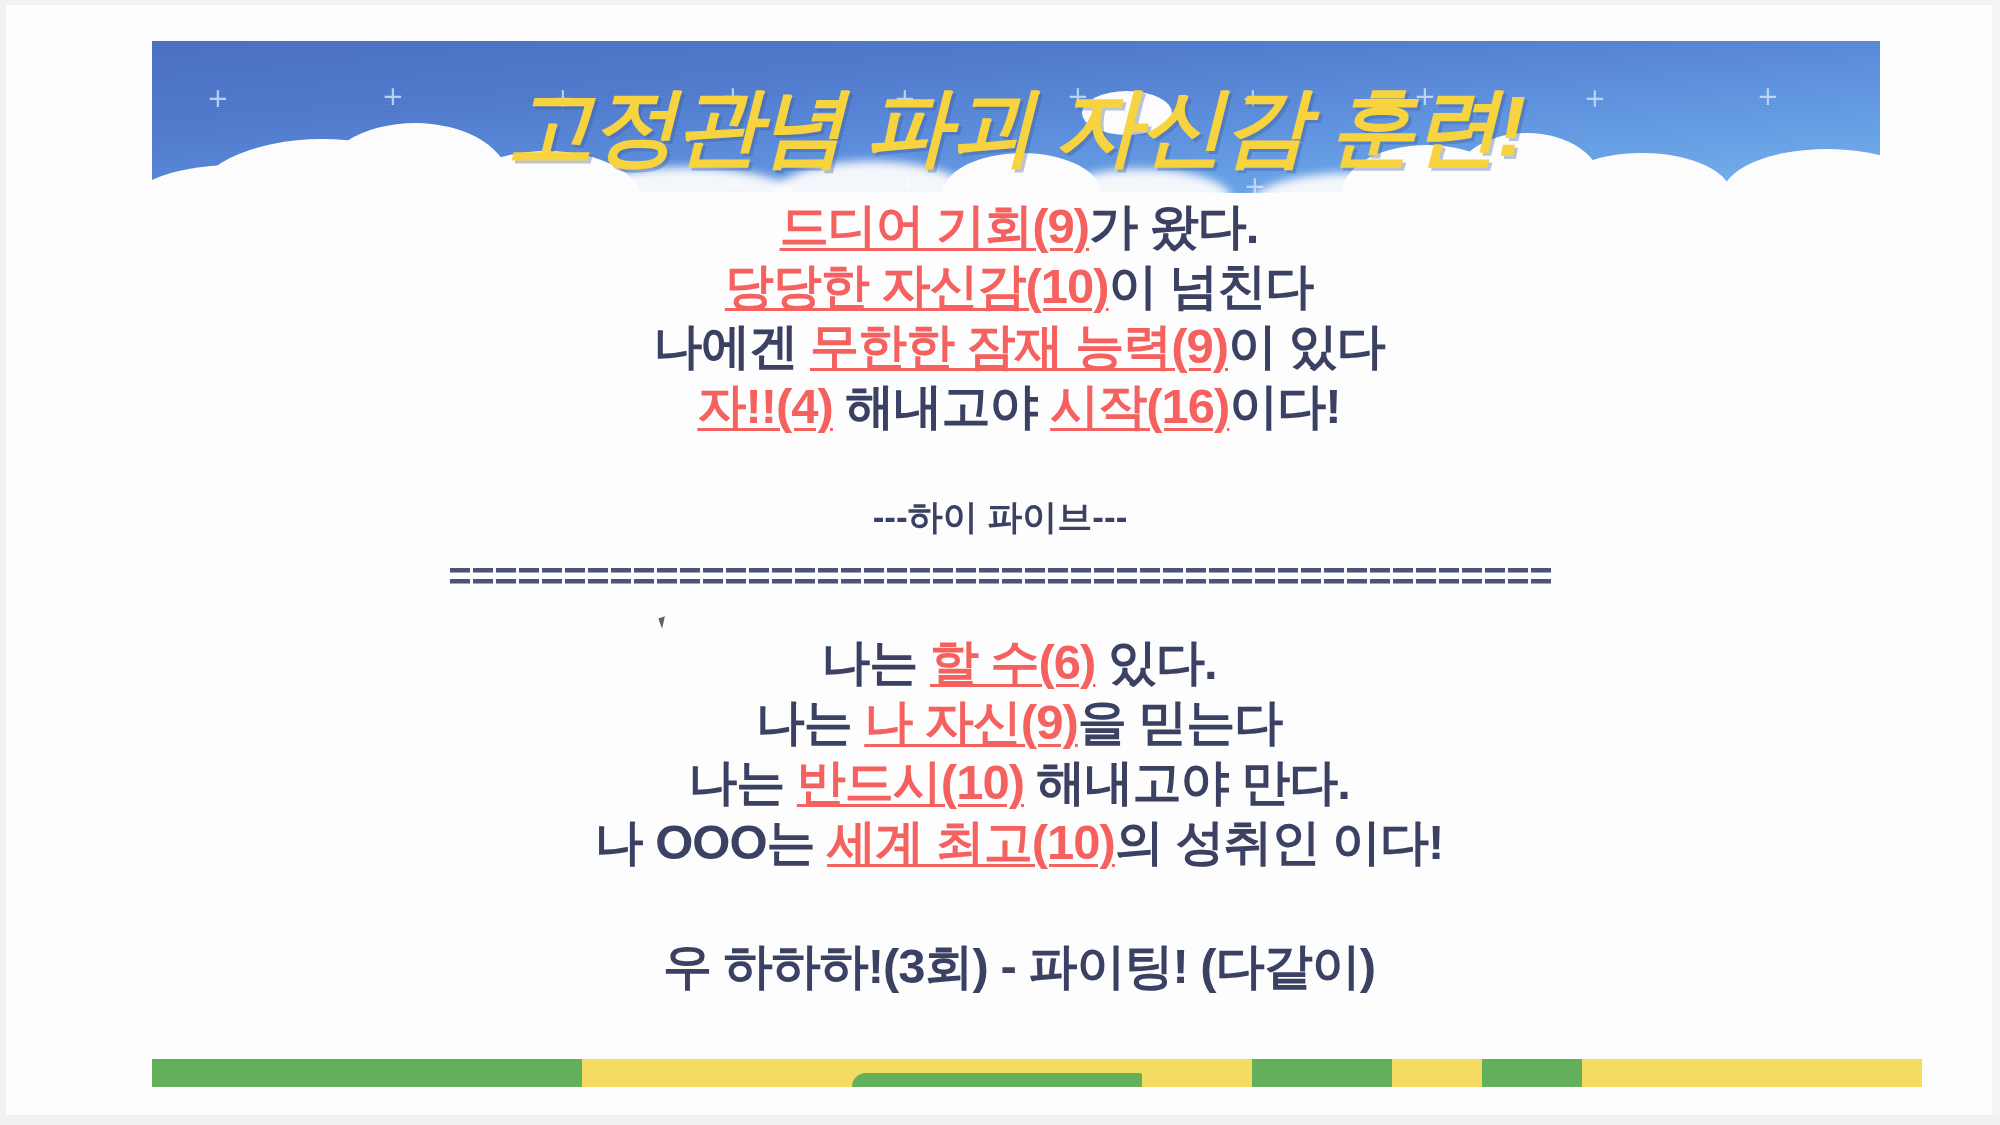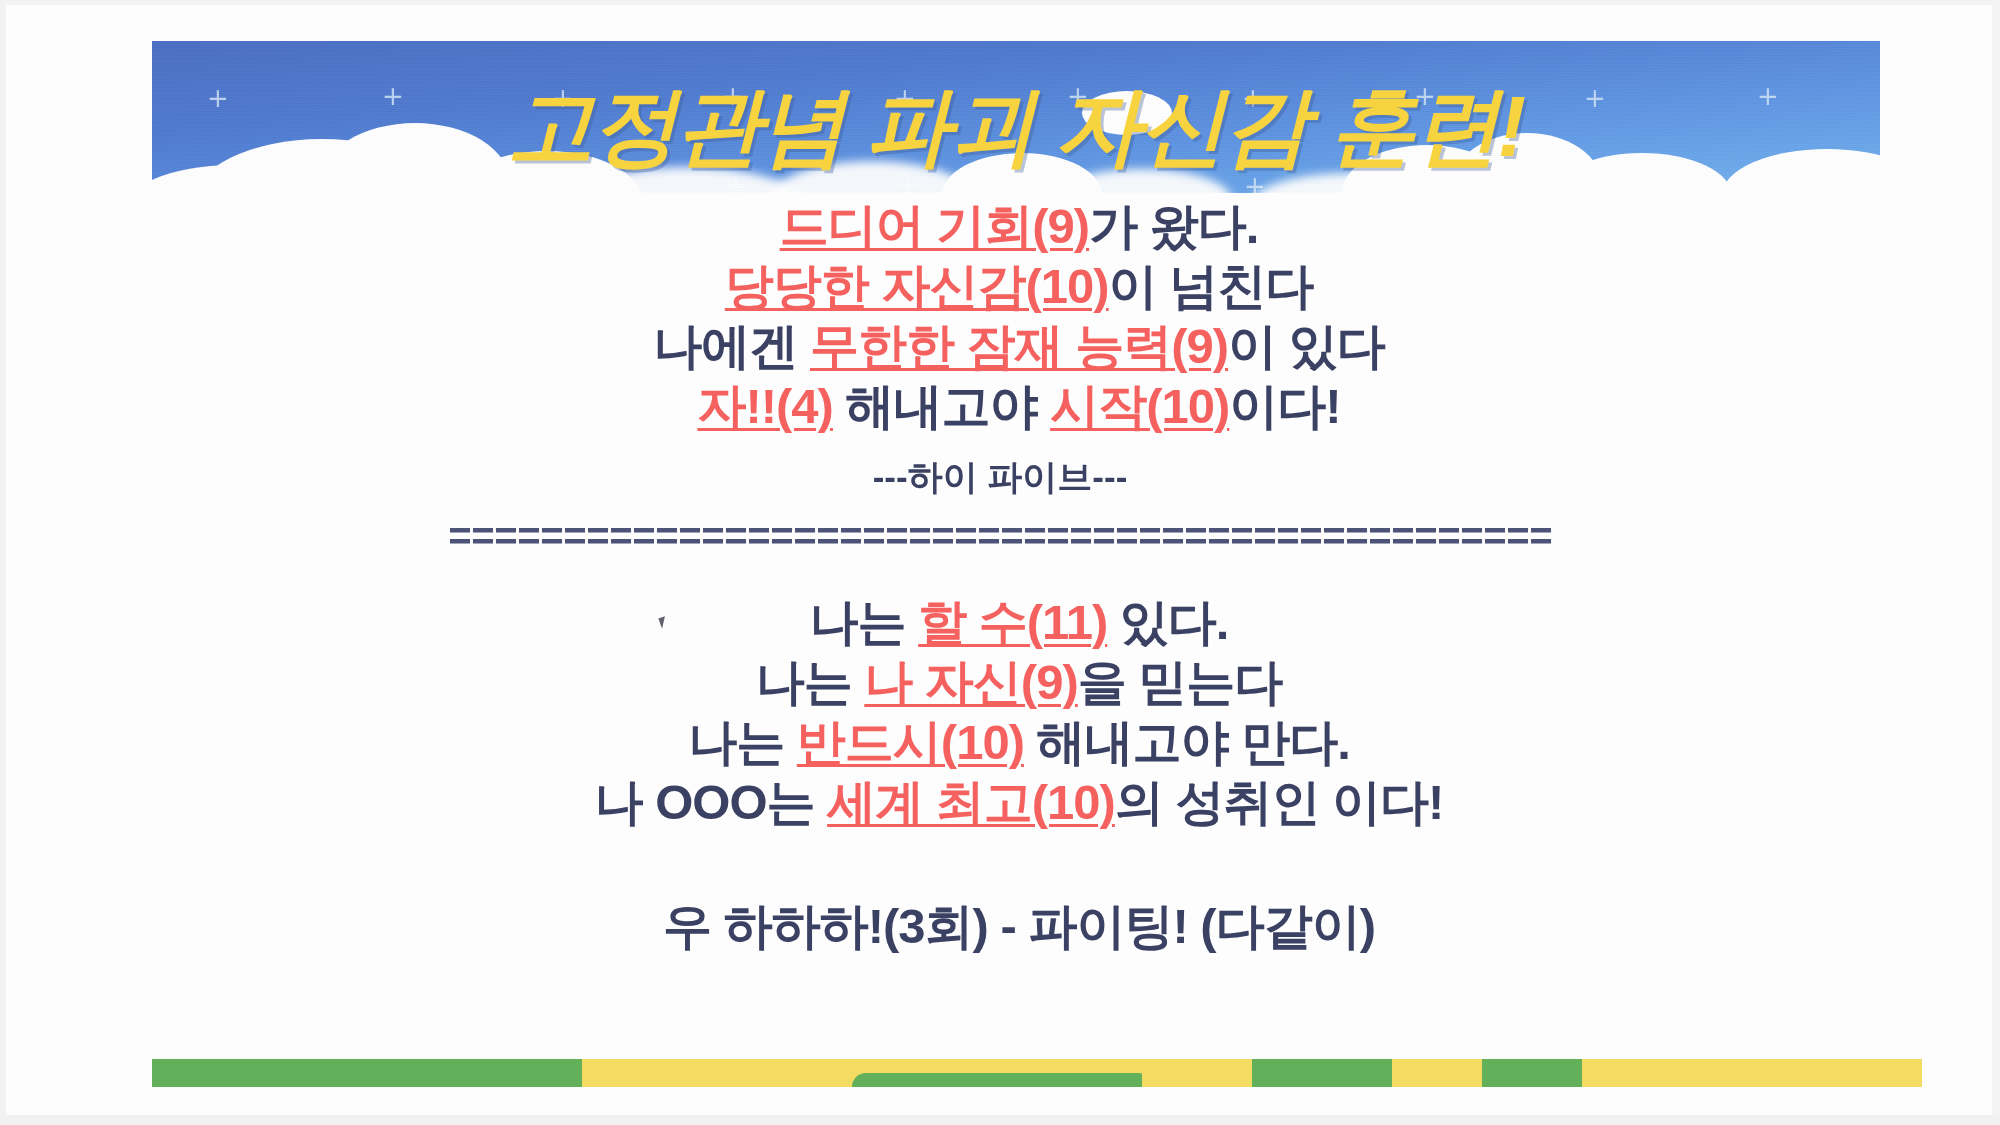--- a/index.html
+++ b/index.html
@@ -92,20 +92,21 @@
     text-decoration-thickness:3px;
     text-underline-offset:5px;
   }
   .small-line{
     font-size:35px;
     font-weight:bold;
     color:#3b4163;
     line-height:54px;
     letter-spacing:0px;
     white-space:nowrap;
+    margin-top:40px;
   }
   .divider{
     font-size:40px;
     font-weight:bold;
     color:#4c5278;
     line-height:44px;
     letter-spacing:-1px;
     white-space:nowrap;
     overflow:hidden;
     font-family:"Liberation Mono","DejaVu Sans Mono",monospace;
@@ -201,35 +202,35 @@
 
     <div class="line">
       <span class="hl">당당한 자신감(10)</span><span>이 넘친다</span>
     </div>
 
     <div class="line">
       <span>나에겐 </span><span class="hl">무한한 잠재 능력(9)</span><span>이 있다</span>
     </div>
 
     <div class="line">
-      <span class="hl">자!!(4)</span><span> 해내고야 </span><span class="hl">시작(10)</span><span>이다!</span>
+      <span class="hl">자!!(4)</span><span> 해내고야 </span><span class="hl">시작(16)</span><span>이다!</span>
     </div>
 
     <div class="spacer-sm"></div>
 
     <div class="small-line">---하이 파이브---</div>
 
     <div class="spacer-sm"></div>
 
     <div class="divider">================================================</div>
 
     <div class="spacer-md"></div>
 
     <div class="line">
-      <span>나는 </span><span class="hl">할 수(11)</span><span> 있다.</span>
+      <span>나는 </span><span class="hl">할 수(6)</span><span> 있다.</span>
     </div>
 
     <div class="line">
       <span>나는 </span><span class="hl">나 자신(9)</span><span>을 믿는다</span>
     </div>
 
     <div class="line">
       <span>나는 </span><span class="hl">반드시(10)</span><span> 해내고야 만다.</span>
     </div>
 

